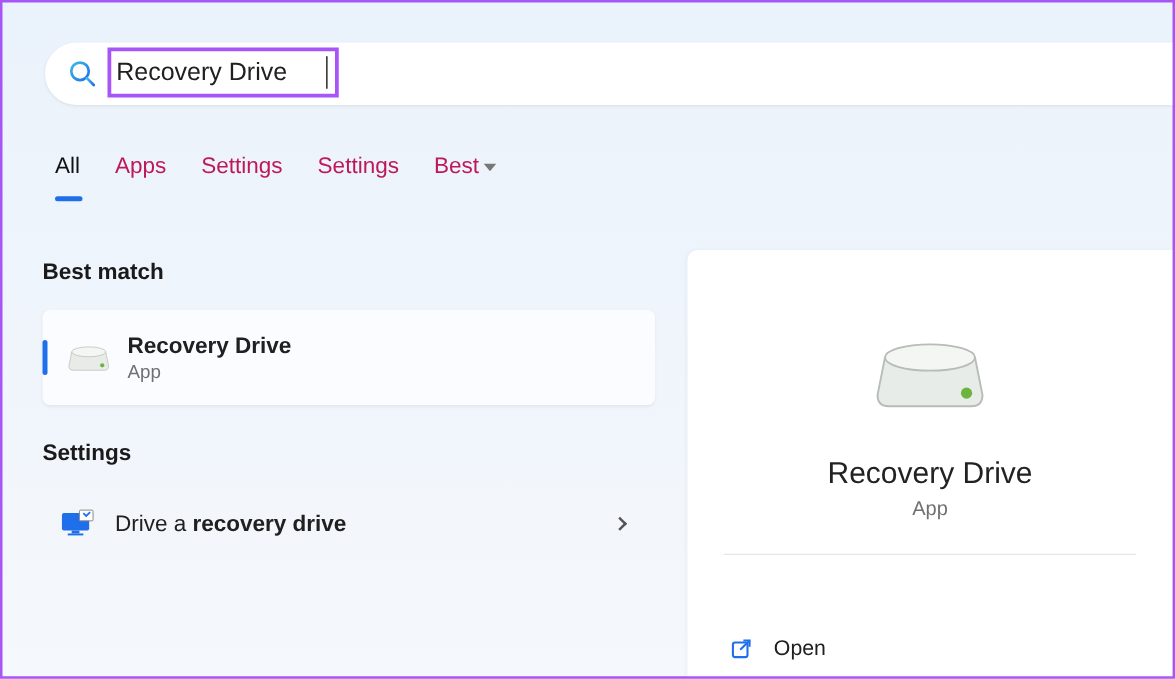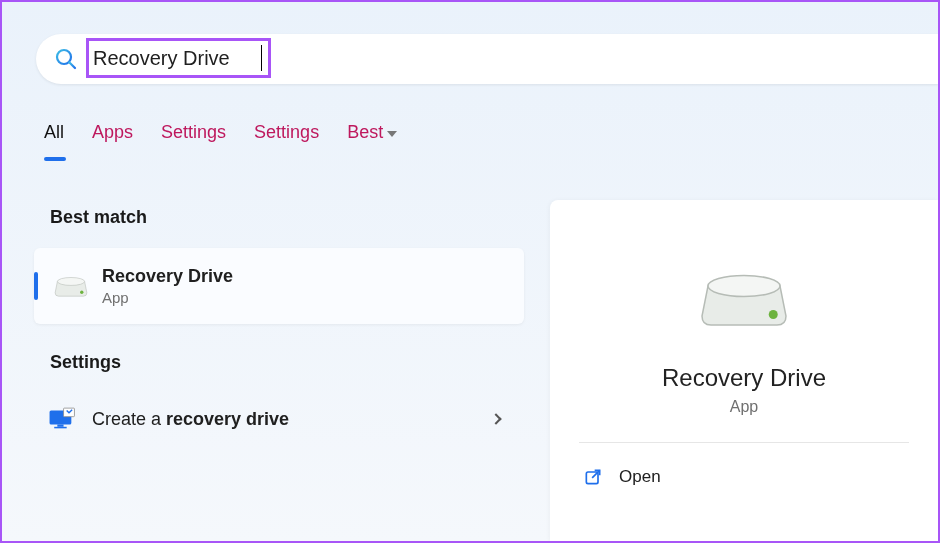--- a/index.html
+++ b/index.html
@@ -82,21 +82,21 @@
   .left-col {
     position: absolute;
     top: 205px;
     left: 32px;
     width: 490px;
   }
   .section-title {
     font-size: 18px;
     font-weight: 600;
     color: #1a1a1a;
-    margin: 0 0 20px 16px;
+    margin: 0 0 20px 0;
   }
   .result-card {
     background: #fafcff;
     border-radius: 6px;
     box-shadow: 0 1px 3px rgba(0,0,0,0.06);
     padding: 18px 18px 18px 12px;
     display: flex;
     align-items: center;
     gap: 14px;
     position: relative;
@@ -156,20 +156,21 @@
     margin: 26px 0 18px 0;
   }
   .right-action {
     width: 85%;
     display: flex;
     align-items: center;
     gap: 16px;
     font-size: 17px;
     color: #202020;
     padding: 6px 4px;
+    margin-top: 41px;
   }
   .open-icon { width: 20px; height: 20px; flex-shrink: 0; color: #1f6feb; }
 </style>
 </head>
 <body>
 
 <div class="search-bar">
   <svg class="search-icon-svg" viewBox="0 0 24 24">
     <defs>
       <linearGradient id="sg" x1="0" y1="0" x2="1" y2="1">
@@ -216,21 +217,21 @@
 
   <div class="settings-row">
     <svg class="monitor-icon" viewBox="0 0 36 30">
       <rect x="2" y="4" width="28" height="18" rx="2" fill="#1f6feb"></rect>
       <rect x="20" y="1" width="14" height="11" rx="1" fill="#fff" stroke="#888"></rect>
       <path d="M24 4 L27 7 L31 3" stroke="#1f6feb" stroke-width="1.8" fill="none"></path>
       <rect x="12" y="22" width="8" height="3" fill="#1f6feb"></rect>
       <rect x="8" y="25" width="16" height="2" fill="#1f6feb"></rect>
     </svg>
     <span>
-      <span>Create a </span><b>recovery drive</b>
+      <span>Drive a </span><b>recovery drive</b>
     </span>
     <span class="chevron-right"></span>
   </div>
 </div>
 
 <div class="right-panel">
   <div class="right-icon-wrap">
     <svg class="drive-icon-lg" viewBox="0 0 120 84">
       <path d="M12 26 L108 26 L116 66 Q116 78 104 78 L16 78 Q4 78 4 66 Z" fill="#e8ece8" stroke="#b6bcb6" stroke-width="2"></path>
       <ellipse cx="60" cy="26" rx="48" ry="14" fill="#f4f6f4" stroke="#b6bcb6" stroke-width="2"></ellipse>

